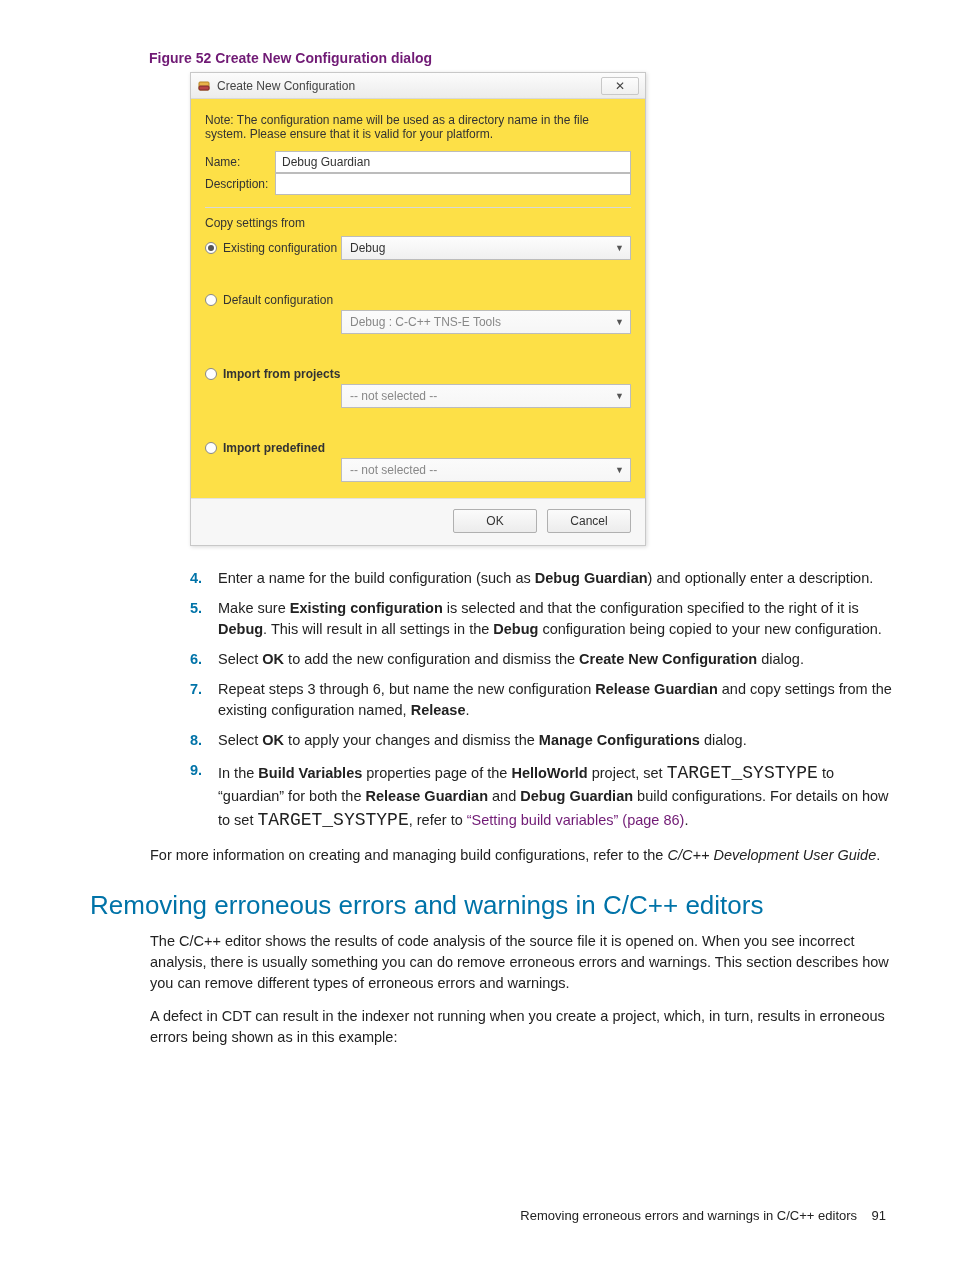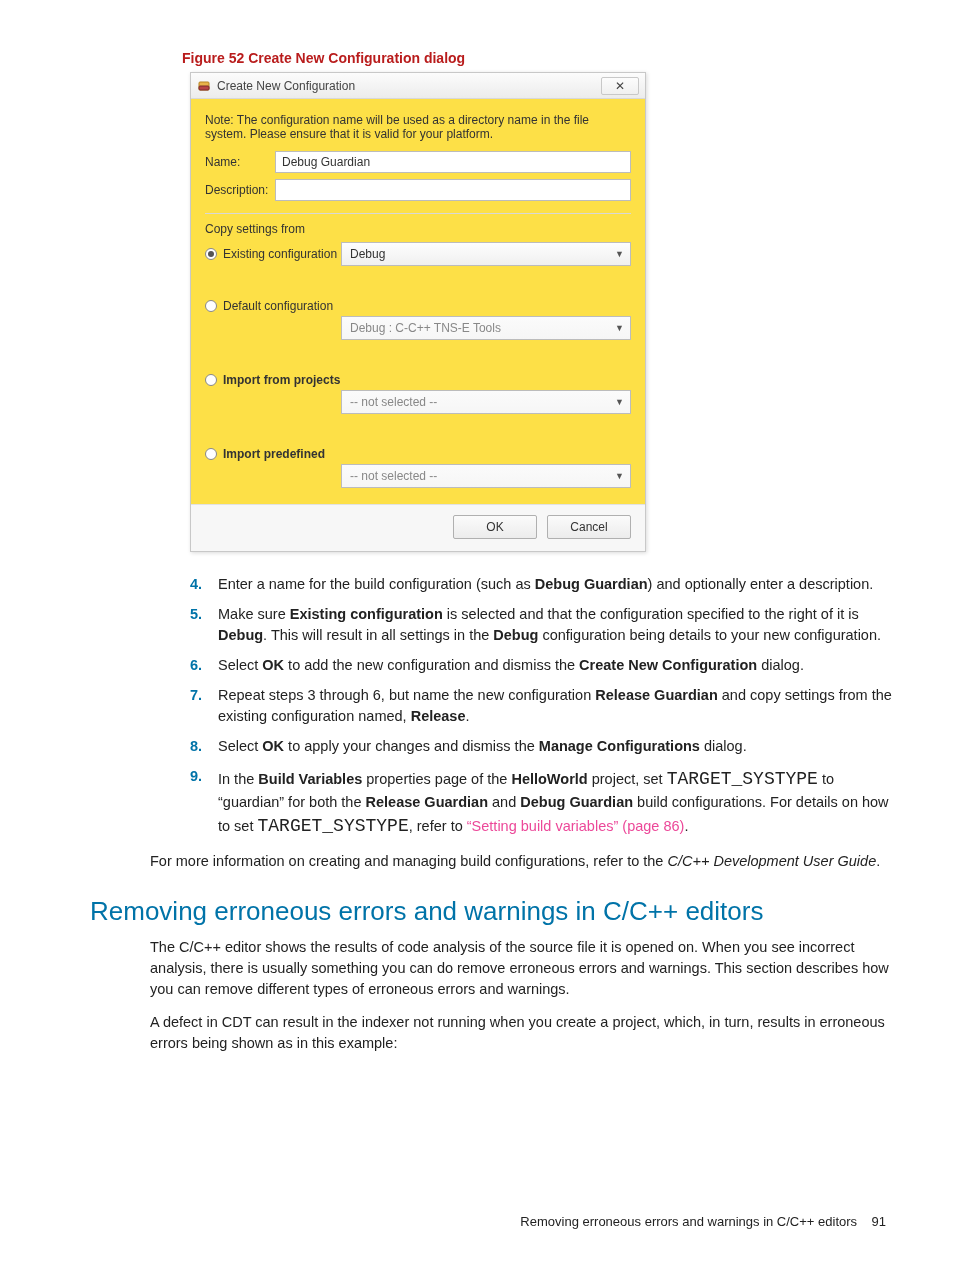--- a/index.html
+++ b/index.html
@@ -9,24 +9,24 @@
     background: #fff;
     font-family: Arial, Helvetica, sans-serif;
     font-size: 14.5px;
     color: #222;
     width: 954px;
   }
   .page {
     padding: 50px 60px 40px 90px;
   }
   .fig-caption {
-    color: #b91c1c;
+    color: #701a75;
     font-weight: bold;
     font-size: 14px;
-    margin-left: 92px;
+    margin-left: 59px;
     margin-bottom: 6px;
   }
   
   .dialog {
     margin-left: 100px;
     width: 456px;
     border: 1px solid #c8c8c8;
     background: #fff;
     box-shadow: 1px 1px 4px rgba(0,0,0,0.15);
     font-family: "Segoe UI", Tahoma, sans-serif;
@@ -58,21 +58,21 @@
     justify-content: center;
     font-size: 12px;
     color: #444;
     background: linear-gradient(#fcfcfc,#f0f0f0);
   }
   .dlg-body {
     padding: 14px 14px 10px 14px;
     background: #fde047;
   }
   .note { margin-bottom: 10px; }
-  .form-row { display: flex; align-items: center; margin-top: 6px; }
+  .form-row { display: flex; align-items: center; }
   .form-row .lbl { width: 70px; }
   .form-row .field {
     flex: 1;
     border: 1px solid #bcbcbc;
     padding: 3px 6px;
     background: #fff;
     height: 22px;
     display: flex;
     align-items: center;
   }
@@ -141,21 +141,21 @@
   .step-text { flex: 1; }
   .para {
     margin: 6px 0 12px 60px;
     line-height: 1.45;
     padding-right: 4px;
   }
   code.mono, .mono {
     font-family: "Courier New", monospace;
     font-size: 18px;
   }
-  a.link { color: #ec4899; text-decoration: none; }
+  a.link { color: #701a75; text-decoration: none; }
   .italic { font-style: italic; }
   h2.section {
     font-family: Arial, Helvetica, sans-serif;
     font-weight: normal;
     color: #0073a8;
     font-size: 26px;
     margin: 24px 0 10px 0;
   }
   h3.subsection {
     font-family: Arial, Helvetica, sans-serif;
@@ -249,21 +249,21 @@
   <ol class="steps">
     <li>
       <span class="step-num">4.</span>
       <span class="step-text">
         <span>Enter a name for the build configuration (such as </span><b>Debug Guardian</b><span>) and optionally enter a description.</span>
       </span>
     </li>
     <li>
       <span class="step-num">5.</span>
       <span class="step-text">
-        <span>Make sure </span><b>Existing configuration</b><span> is selected and that the configuration specified to the right of it is </span><b>Debug</b><span>. This will result in all settings in the </span><b>Debug</b><span> configuration being details to your new configuration.</span>
+        <span>Make sure </span><b>Existing configuration</b><span> is selected and that the configuration specified to the right of it is </span><b>Debug</b><span>. This will result in all settings in the </span><b>Debug</b><span> configuration being copied to your new configuration.</span>
       </span>
     </li>
     <li>
       <span class="step-num">6.</span>
       <span class="step-text">
         <span>Select </span><b>OK</b><span> to add the new configuration and dismiss the </span><b>Create New Configuration</b><span> dialog.</span>
       </span>
     </li>
     <li>
       <span class="step-num">7.</span>

